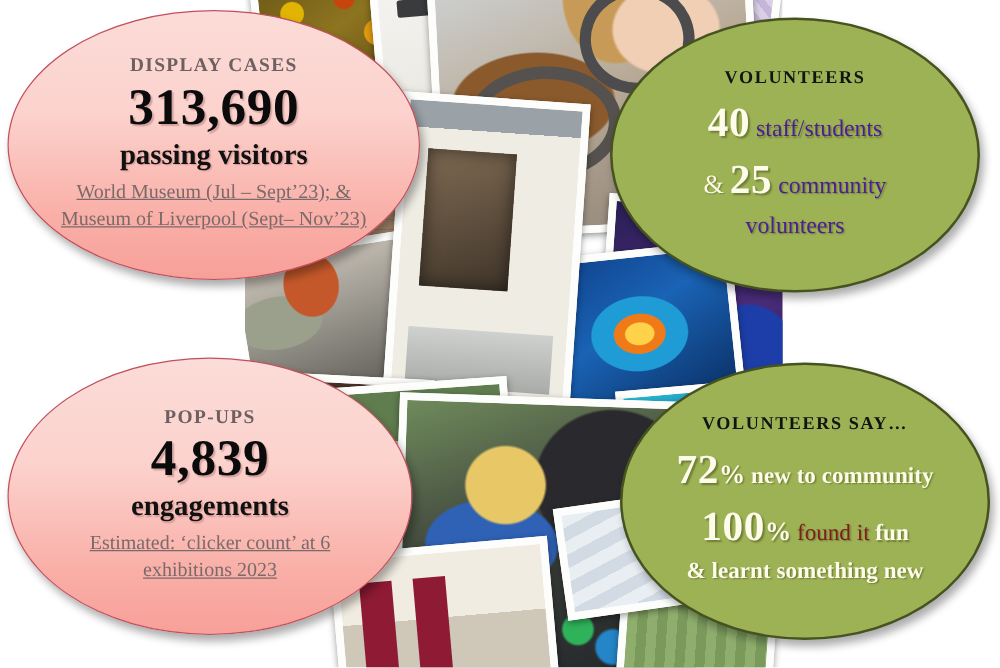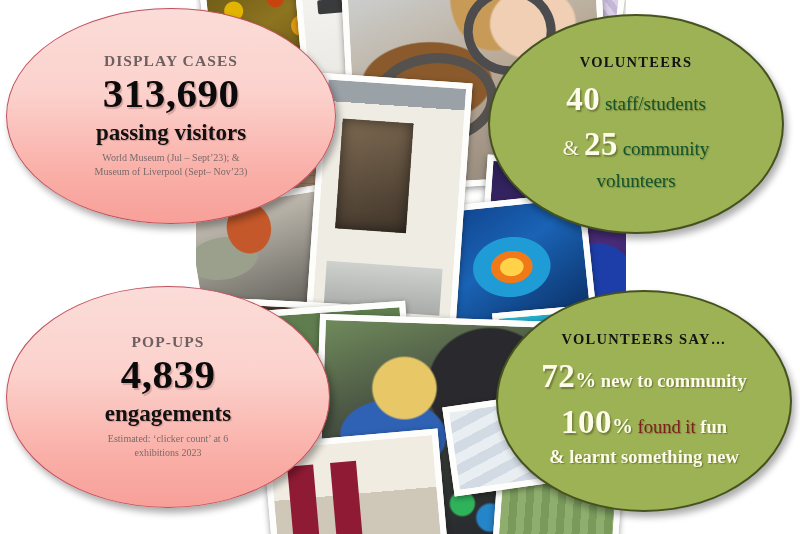--- a/index.html
+++ b/index.html
@@ -223,25 +223,26 @@
     text-shadow: 1.5px 1.5px 1px rgba(120,60,60,0.30);
   }
   .pink-unit {
     font-size: 23px;
     font-weight: bold;
     color: #111111;
     line-height: 1.45;
     text-shadow: 1.2px 1.2px 1px rgba(120,60,60,0.28);
   }
   .pink-note {
-    font-size: 10px;
+    font-size: 16px;
     color: #7a6a6a;
     line-height: 1.42;
     margin-top: 2px;
     max-width: 250px;
+    text-decoration: underline;
   }
 
   
   .green-title {
     font-size: 14.5px;
     font-weight: bold;
     letter-spacing: 1.3px;
     color: #131313;
     text-transform: uppercase;
     margin-bottom: 6px;
@@ -258,21 +259,21 @@
     letter-spacing: 0.5px;
   }
   .g-pct {
     font-size: 21px;
     font-weight: bold;
     color: #fdfbe9;
     text-shadow: 1.2px 1.2px 1.2px rgba(60,60,20,0.42);
   }
   .g-mid {
     font-size: 19px;
-    color: #14532d;
+    color: #4c1d95;
     text-shadow: 1.1px 1.1px 1.1px rgba(60,60,20,0.38);
   }
   .g-amp {
     font-size: 21px;
     color: #fbf8e6;
     text-shadow: 1.1px 1.1px 1.1px rgba(60,60,20,0.38);
   }
   .g-bold {
     font-size: 18.5px;
     font-weight: bold;

